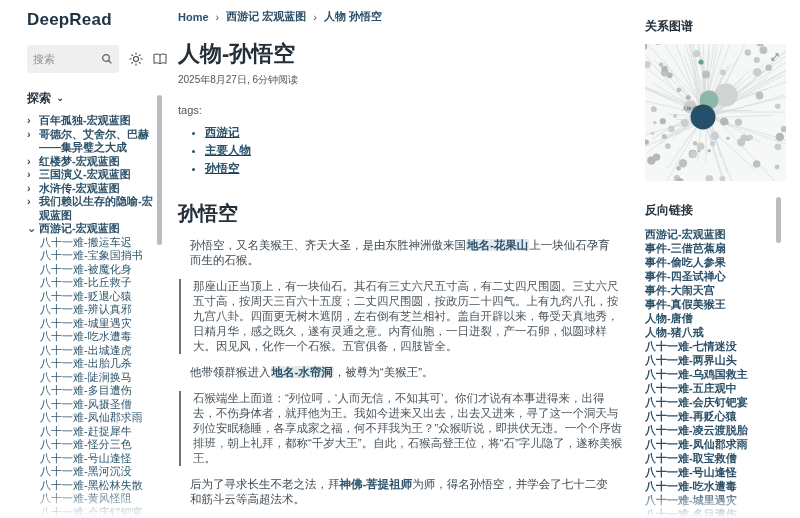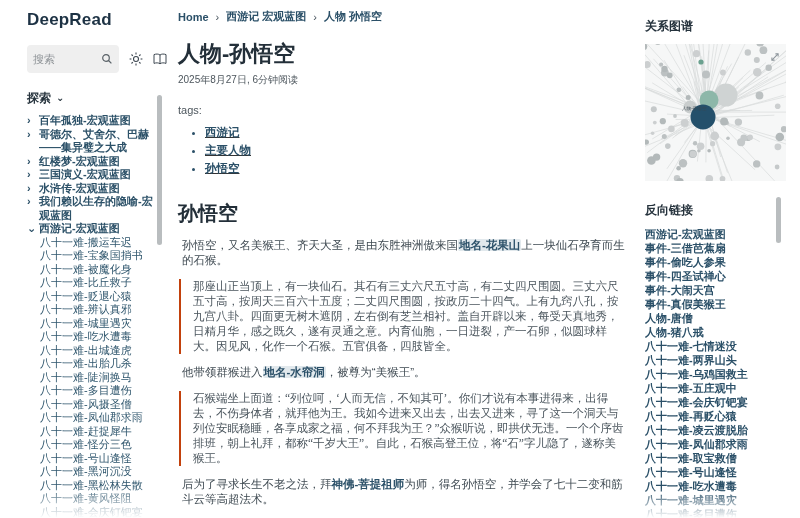--- a/index.html
+++ b/index.html
@@ -32,23 +32,23 @@
         padding:9px 10px 0 10px;overflow:hidden;}
   .breadcrumb{font-size:11px;font-weight:700;color:#2b5068;display:flex;gap:7px;align-items:center;}
   .bc-item{color:#2b5068;text-decoration:none;cursor:pointer;}
   .bc-sep{color:#45515b;font-weight:400;font-size:11px;}
   h1{font-size:22px;color:#232f39;margin:15px 0 4px;font-weight:700;}
   .meta{font-size:10px;color:#4d565d;}
   .tags-label{margin-top:17px;font-size:11px;color:#4d565d;}
   ul.tags{margin:9px 0 0 0;padding-left:27px;text-decoration:underline;}
   ul.tags li{font-size:11.5px;color:#2b5068;font-weight:600;margin:3px 0;cursor:pointer;}
   h2{font-size:20px;color:#232f39;margin:24px 0 10px;font-weight:700;}
-  .article p{font-size:11.5px;line-height:15px;color:#3f4a52;margin:11px 4px;}
+  .article p{font-size:11.5px;line-height:15px;color:#3f4a52;margin:11px 12px;}
   .article blockquote{font-size:11.5px;line-height:15px;color:#4a555d;margin:11px 0 11px 1px;
-                      padding:0 4px 0 12px;border-left:2px solid #c2410c;font-family:Liberation Serif, serif;}
+                      padding:0 4px 0 12px;border-left:2px solid #737373;}
   .entity{color:#2b5068;font-weight:700;text-decoration:none;cursor:pointer;}
   .entity.hl{background:#e2e9ed;border-radius:2px;padding:0 1px;}
 
   
   .rightbar{position:absolute;left:632px;top:0;width:168px;height:518px;box-sizing:border-box;
             padding:6px 0 0 13px;overflow:hidden;}
   .panel-title{font-size:12px;font-weight:700;color:#26333d;margin:12px 0 9px;}
   .panel-title.second{margin-top:21px;margin-bottom:8px;}
   .graph-box{position:relative;width:141px;height:137px;background:#f6f7f7;overflow:hidden;cursor:pointer;}
   .graph-box svg.net{display:block;}

